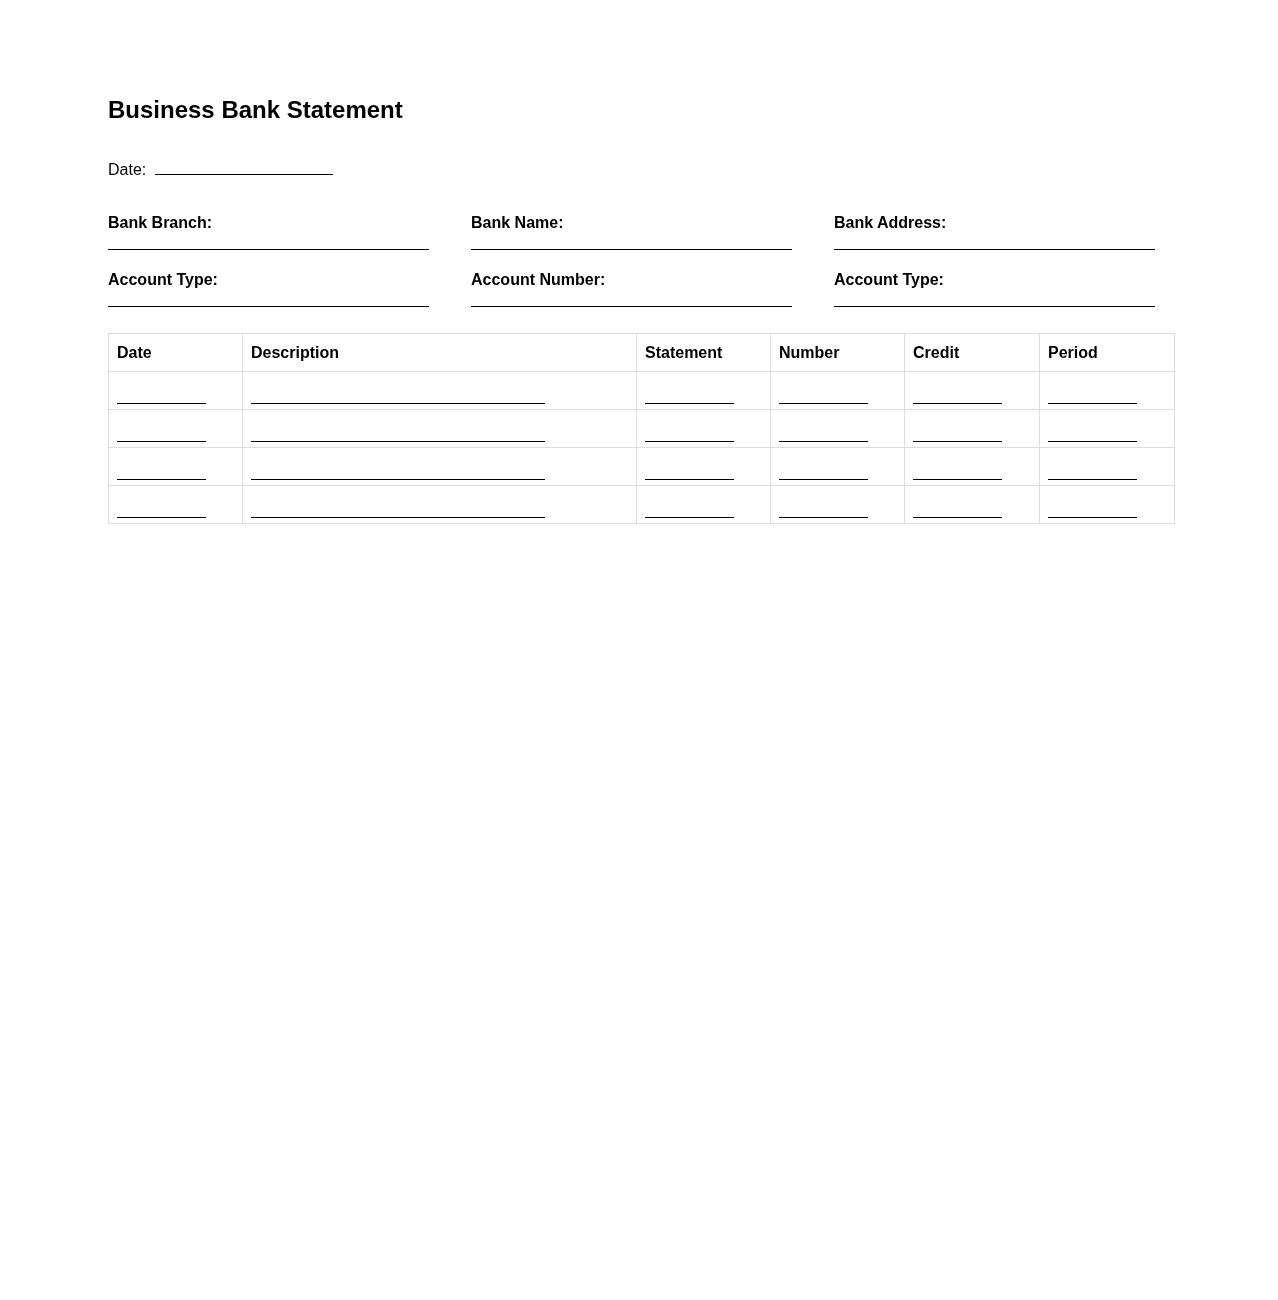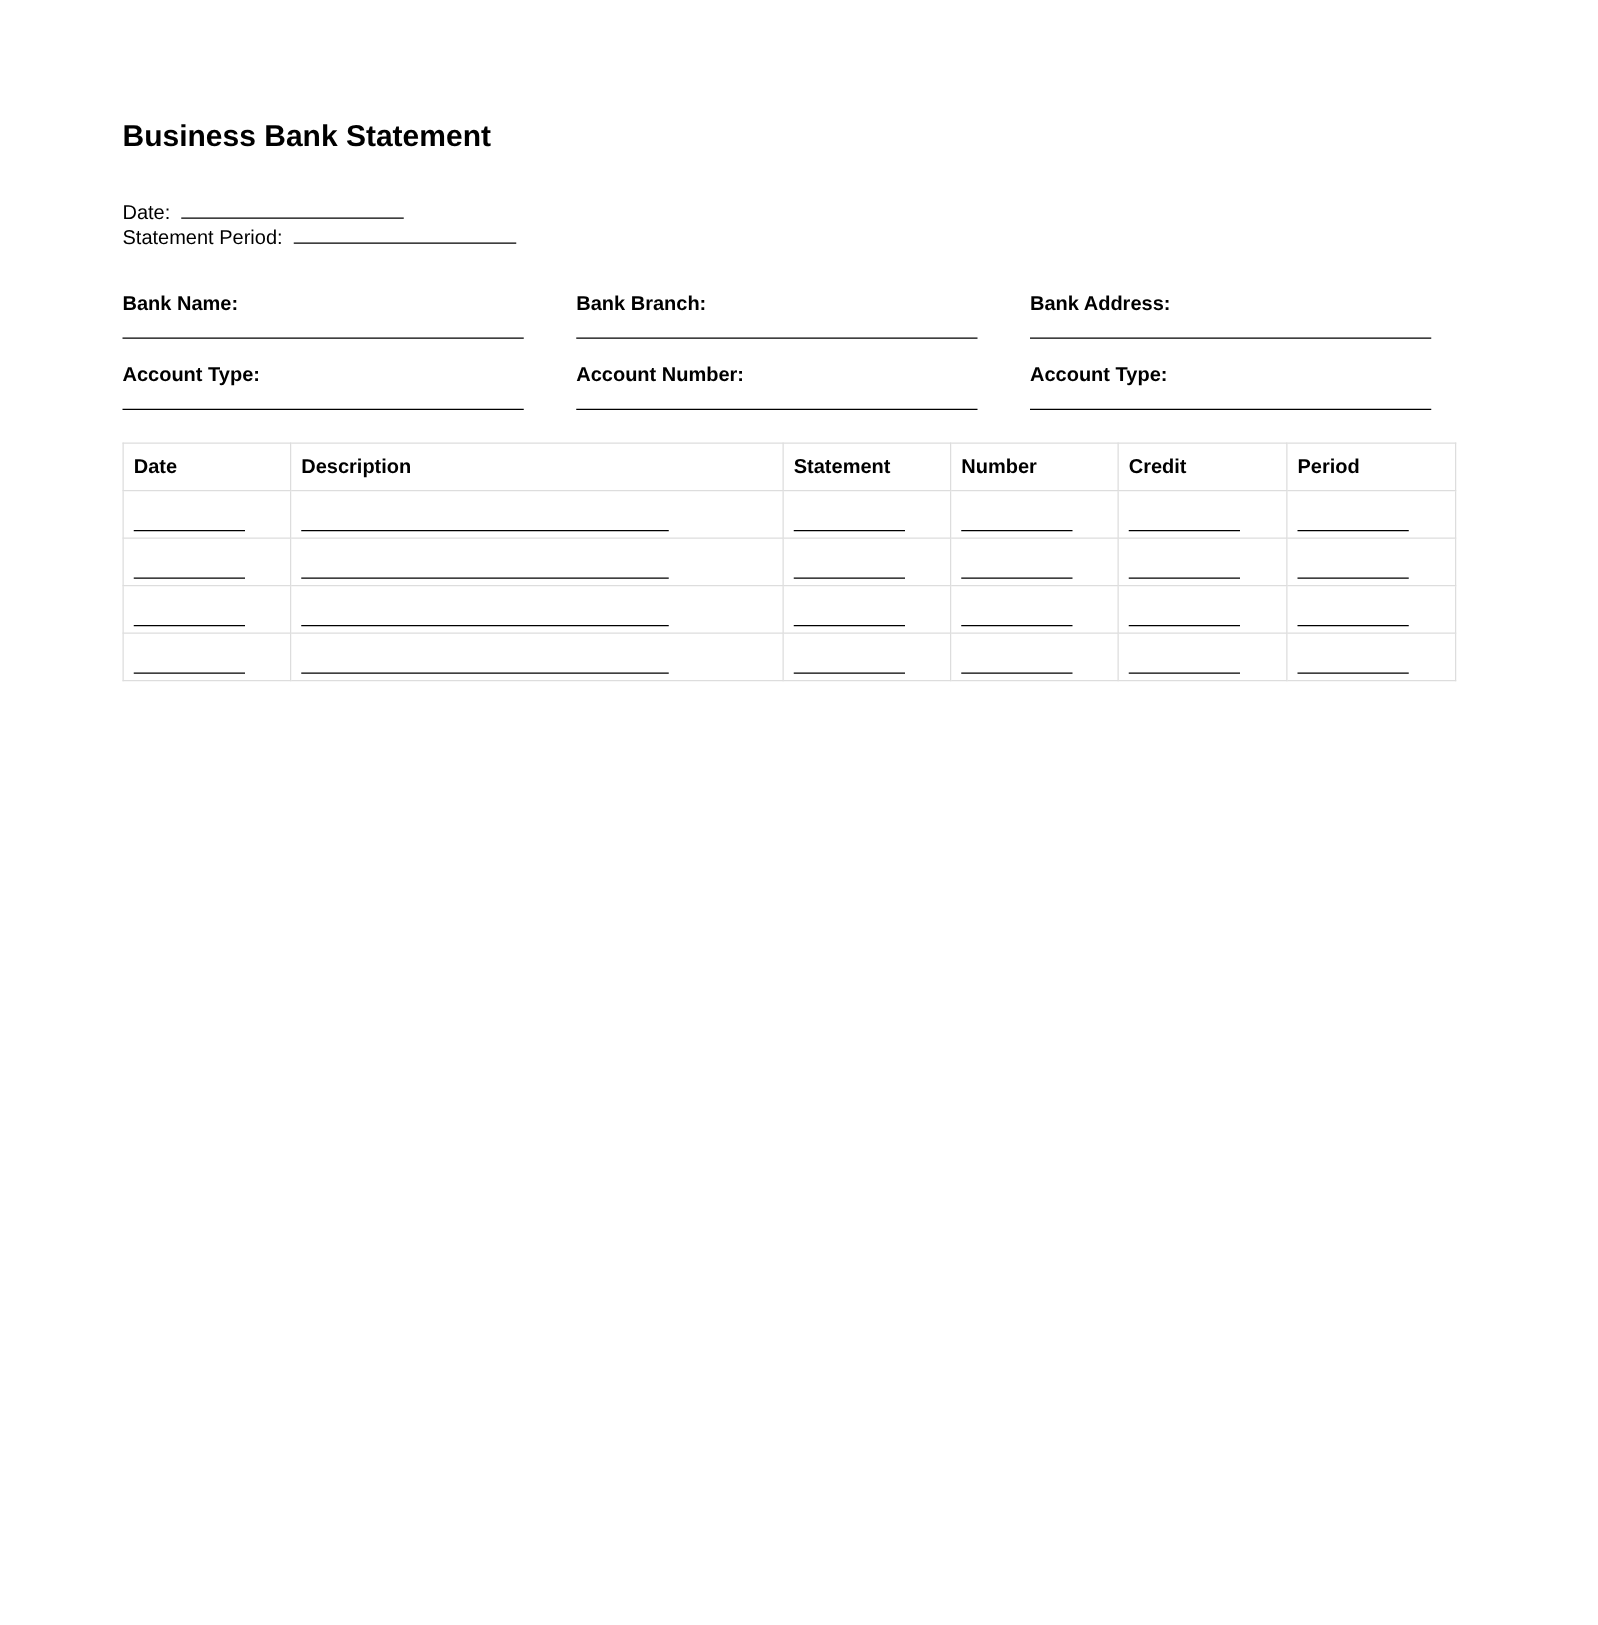--- a/index.html
+++ b/index.html
@@ -9,21 +9,21 @@
     }
     body {
       width: 1278px;
       height: 1300px;
       position: relative;
       font-family: "Liberation Sans", sans-serif;
       color: #000000;
     }
     .page {
       position: absolute;
-      left: 98px;
+      left: 108px;
       top: 94px;
       width: 1066px;
     }
     .title {
       font-size: 24px;
       font-weight: bold;
       margin: 0;
       line-height: 32px;
     }
     .meta {
@@ -106,33 +106,29 @@
 <body>
 
 <div class="page">
   <h1 class="title">Business Bank Statement</h1>
 
   <div class="meta">
     <div class="meta-row">
       <span>Date:</span>
       <span class="underline-inline" style="width:178px"></span>
     </div>
-    <div class="meta-row">
-      <span>Statement Period:</span>
-      <span class="underline-inline" style="width:178px"></span>
-    </div>
   </div>
 
   <div class="fields">
     <div>
+      <div class="field-label">Bank Branch:</div>
+      <div class="field-line"></div>
+    </div>
+    <div>
       <div class="field-label">Bank Name:</div>
-      <div class="field-line"></div>
-    </div>
-    <div>
-      <div class="field-label">Bank Branch:</div>
       <div class="field-line"></div>
     </div>
     <div>
       <div class="field-label">Bank Address:</div>
       <div class="field-line"></div>
     </div>
     <div>
       <div class="field-label">Account Type:</div>
       <div class="field-line"></div>
     </div>

